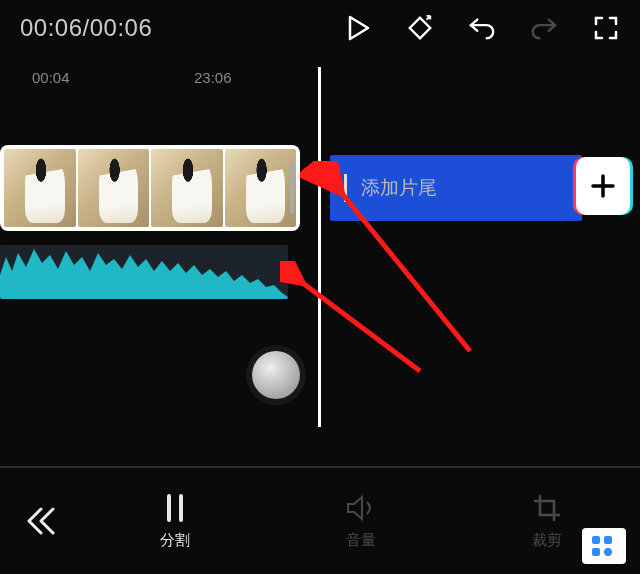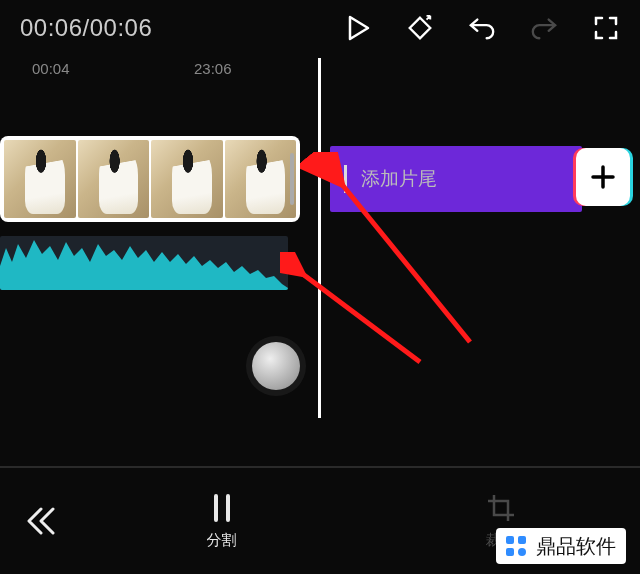--- a/index.html
+++ b/index.html
@@ -31,21 +31,21 @@
     align-items: center;
     gap: 34px;
     padding-right: 6px;
   }
   .top-controls .tbtn { width: 28px; height: 28px; color: #fff; display: flex; align-items:center; justify-content:center; }
   .top-controls .tbtn.disabled { color: #4a4a4a; }
   
   .ruler {
     height: 32px;
     position: relative;
-    margin-top: 4px;
+    margin-top: 13px;
   }
   .tick {
     position: absolute;
     top: 0;
     color: #888;
     font-size: 15px;
   }
   
   .timeline {
     position: relative;
@@ -87,21 +87,21 @@
     height: 60%;
     background: #aaa;
     border-radius: 2px;
   }
   .add-ending {
     position: absolute;
     left: 330px;
     top: 54px;
     width: 252px;
     height: 66px;
-    background: #6d28d9;
+    background: #1d4ed8;
     border-radius: 2px;
     display: flex;
     align-items: center;
     padding-left: 14px;
     gap: 14px;
   }
   .add-ending .bar { width: 3px; height: 28px; background: #ddd; }
   .add-ending .label { color: #bbb; font-size: 19px; }
   .add-button {
     position: absolute;
@@ -299,30 +299,38 @@
     <div class="tool live">
       <span class="ticon">
         <svg width="26" height="30" viewBox="0 0 26 30">
             <path d="M7 3 V27 M19 3 V27" stroke="currentColor" stroke-width="4" stroke-linecap="round"></path>
           </svg>
       </span>
       <span class="tlabel">分割</span>
     </div>
     <div class="tool dim">
       <span class="ticon">
+        <svg width="32" height="28" viewBox="0 0 32 28">
+            <path d="M3 10 H9 L17 3 V25 L9 18 H3 Z" fill="none" stroke="currentColor" stroke-width="2"></path>
+            <path d="M22 8 Q28 14 22 20" fill="none" stroke="currentColor" stroke-width="2"></path>
+          </svg>
+      </span>
+      <span class="tlabel">音量</span>
+    </div>
+    <div class="tool dim">
+      <span class="ticon">
         <svg width="30" height="30" viewBox="0 0 30 30">
             <path d="M8 2 V22 H28 M2 8 H22 V28" fill="none" stroke="currentColor" stroke-width="2.5"></path>
           </svg>
       </span>
       <span class="tlabel">裁剪</span>
     </div>
   </div>
 </div>
 
 <div class="watermark">
   <svg width="28" height="28" viewBox="0 0 28 28">
     <rect x="4" y="4" width="8" height="8" rx="2" fill="#2f8cff"></rect>
     <rect x="16" y="4" width="8" height="8" rx="2" fill="#2f8cff"></rect>
     <rect x="4" y="16" width="8" height="8" rx="2" fill="#2f8cff"></rect>
     <circle cx="20" cy="20" r="4" fill="#2f8cff"></circle>
   </svg>
-  <span class="wm-text">鼎品软件</span>
 </div>
 
 </body></html>

